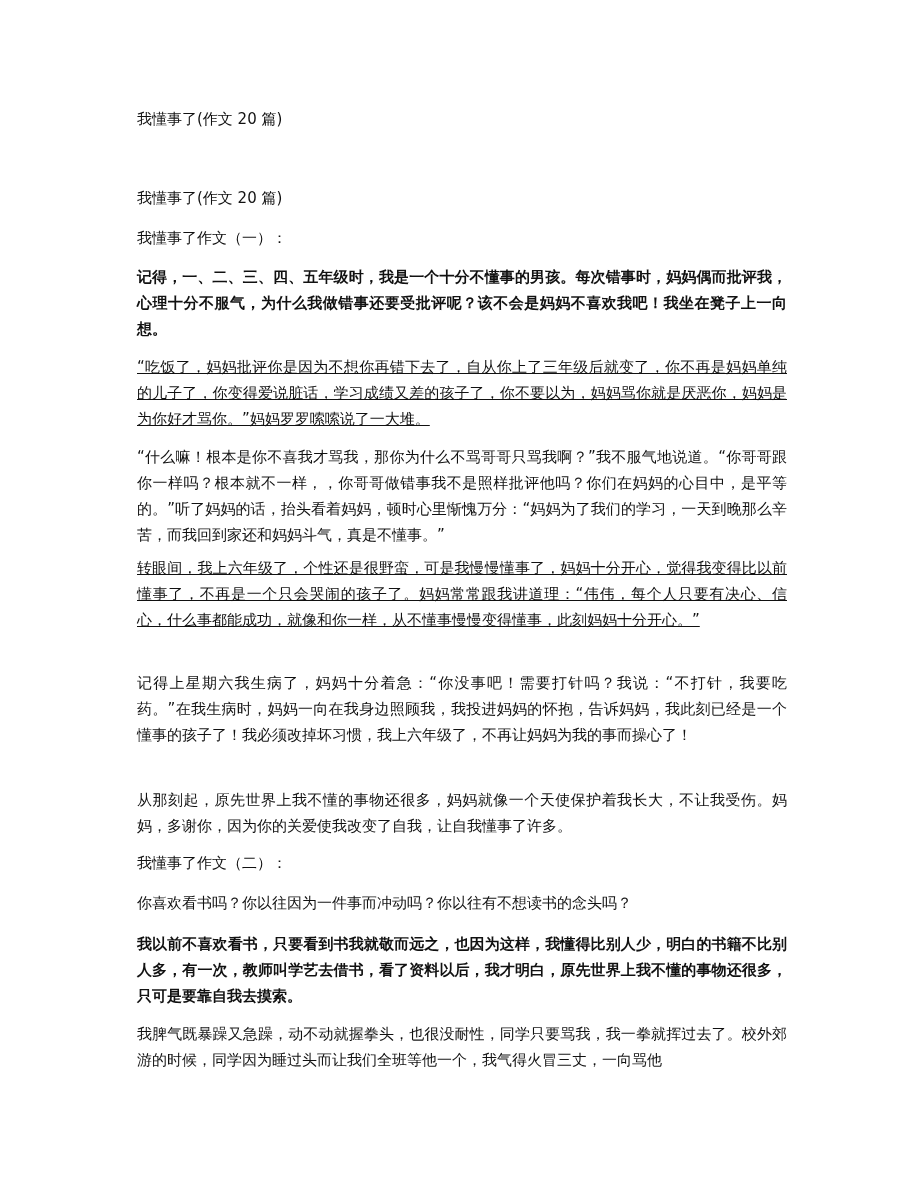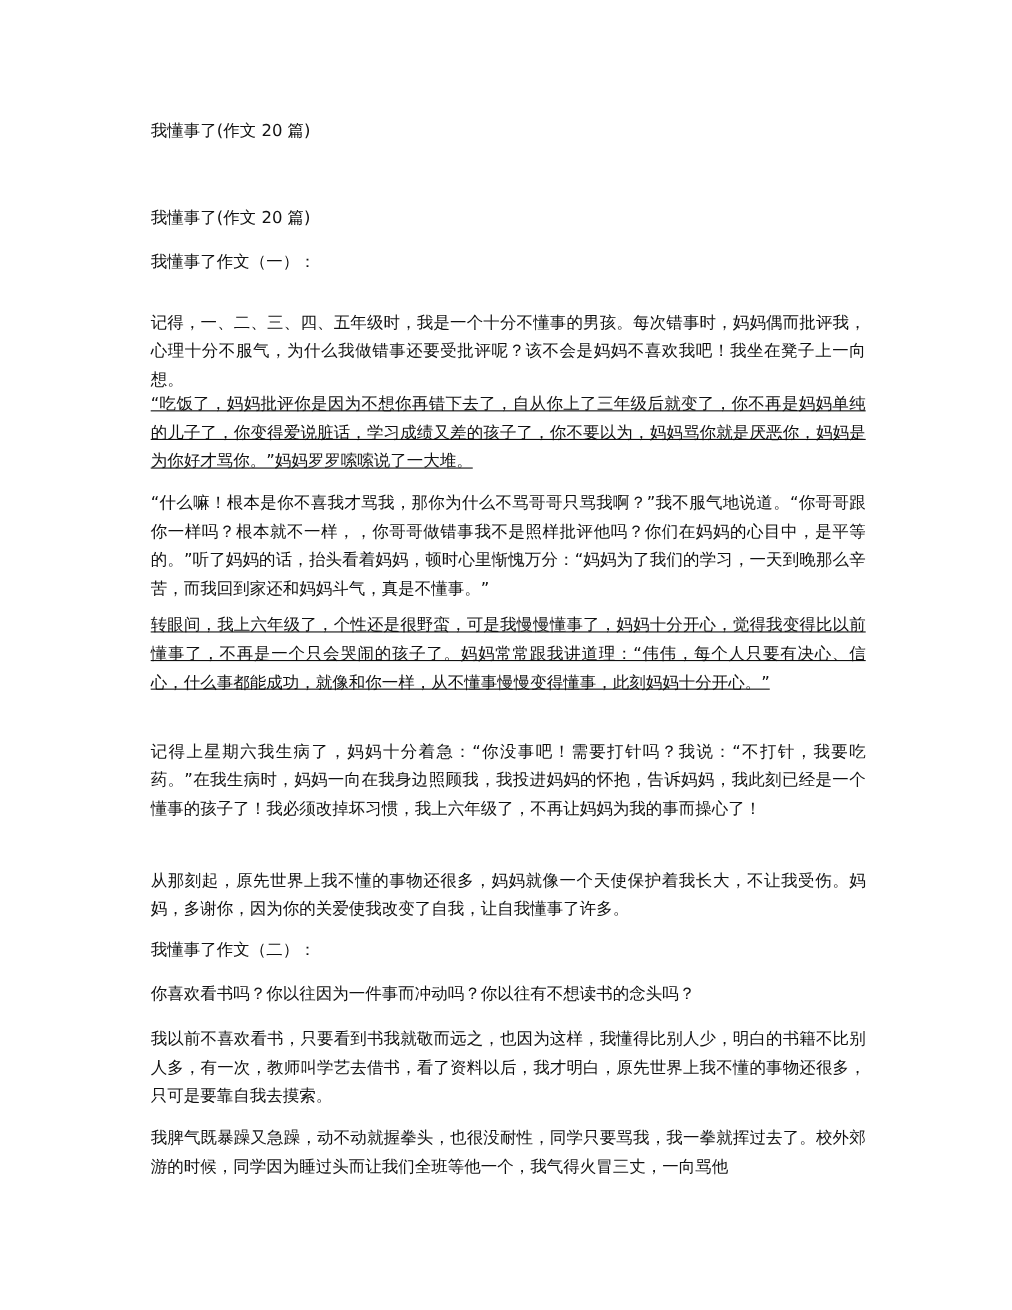--- a/index.html
+++ b/index.html
@@ -11,24 +11,24 @@
        text-align:justify; word-break:break-all; }
 </style>
 </head>
 <body>
 
 <div class="page">
   <div class="title">我懂事了(作文 20 篇)</div>
   <div class="p" style="top:185px;">我懂事了(作文 20 篇)</div>
   <div class="p" style="top:225px;">我懂事了作文（一）：</div>
 
-  <div class="p" style="top:280px;">记得，一、二、三、四、五年级时，我是一个十分不懂事的男孩。每次错事时，妈妈偶而批评我，心理十分不服气，为什么我做错事还要受批评呢？该不会是妈妈不喜欢我吧！我坐在凳子上一向想。</div>
+  <div class="p" style="top:264px;font-weight:bold;">记得，一、二、三、四、五年级时，我是一个十分不懂事的男孩。每次错事时，妈妈偶而批评我，心理十分不服气，为什么我做错事还要受批评呢？该不会是妈妈不喜欢我吧！我坐在凳子上一向想。</div>
   <div class="p" style="top:354px;text-decoration:underline;">“吃饭了，妈妈批评你是因为不想你再错下去了，自从你上了三年级后就变了，你不再是妈妈单纯的儿子了，你变得爱说脏话，学习成绩又差的孩子了，你不要以为，妈妈骂你就是厌恶你，妈妈是为你好才骂你。”妈妈罗罗嗦嗦说了一大堆。</div>
   <div class="p" style="top:444px;">“什么嘛！根本是你不喜我才骂我，那你为什么不骂哥哥只骂我啊？”我不服气地说道。“你哥哥跟你一样吗？根本就不一样，，你哥哥做错事我不是照样批评他吗？你们在妈妈的心目中，是平等的。”听了妈妈的话，抬头看着妈妈，顿时心里惭愧万分：“妈妈为了我们的学习，一天到晚那么辛苦，而我回到家还和妈妈斗气，真是不懂事。”</div>
   <div class="p" style="top:555px;text-decoration:underline;">转眼间，我上六年级了，个性还是很野蛮，可是我慢慢懂事了，妈妈十分开心，觉得我变得比以前懂事了，不再是一个只会哭闹的孩子了。妈妈常常跟我讲道理：“伟伟，每个人只要有决心、信心，什么事都能成功，就像和你一样，从不懂事慢慢变得懂事，此刻妈妈十分开心。”</div>
   <div class="p" style="top:670px;">记得上星期六我生病了，妈妈十分着急：“你没事吧！需要打针吗？我说：“不打针，我要吃药。”在我生病时，妈妈一向在我身边照顾我，我投进妈妈的怀抱，告诉妈妈，我此刻已经是一个懂事的孩子了！我必须改掉坏习惯，我上六年级了，不再让妈妈为我的事而操心了！</div>
   <div class="p" style="top:787px;">从那刻起，原先世界上我不懂的事物还很多，妈妈就像一个天使保护着我长大，不让我受伤。妈妈，多谢你，因为你的关爱使我改变了自我，让自我懂事了许多。</div>
 
   <div class="p" style="top:850px;">我懂事了作文（二）：</div>
   <div class="p" style="top:890px;">你喜欢看书吗？你以往因为一件事而冲动吗？你以往有不想读书的念头吗？</div>
-  <div class="p" style="top:931px;">我以前不喜欢看书，只要看到书我就敬而远之，也因为这样，我懂得比别人少，明白的书籍不比别人多，有一次，教师叫学艺去借书，看了资料以后，我才明白，原先世界上我不懂的事物还很多，只可是要靠自我去摸索。</div>
+  <div class="p" style="top:931px;font-weight:bold;">我以前不喜欢看书，只要看到书我就敬而远之，也因为这样，我懂得比别人少，明白的书籍不比别人多，有一次，教师叫学艺去借书，看了资料以后，我才明白，原先世界上我不懂的事物还很多，只可是要靠自我去摸索。</div>
   <div class="p" style="top:1021px;">我脾气既暴躁又急躁，动不动就握拳头，也很没耐性，同学只要骂我，我一拳就挥过去了。校外郊游的时候，同学因为睡过头而让我们全班等他一个，我气得火冒三丈，一向骂他</div>
 </div>
 
 </body></html>

